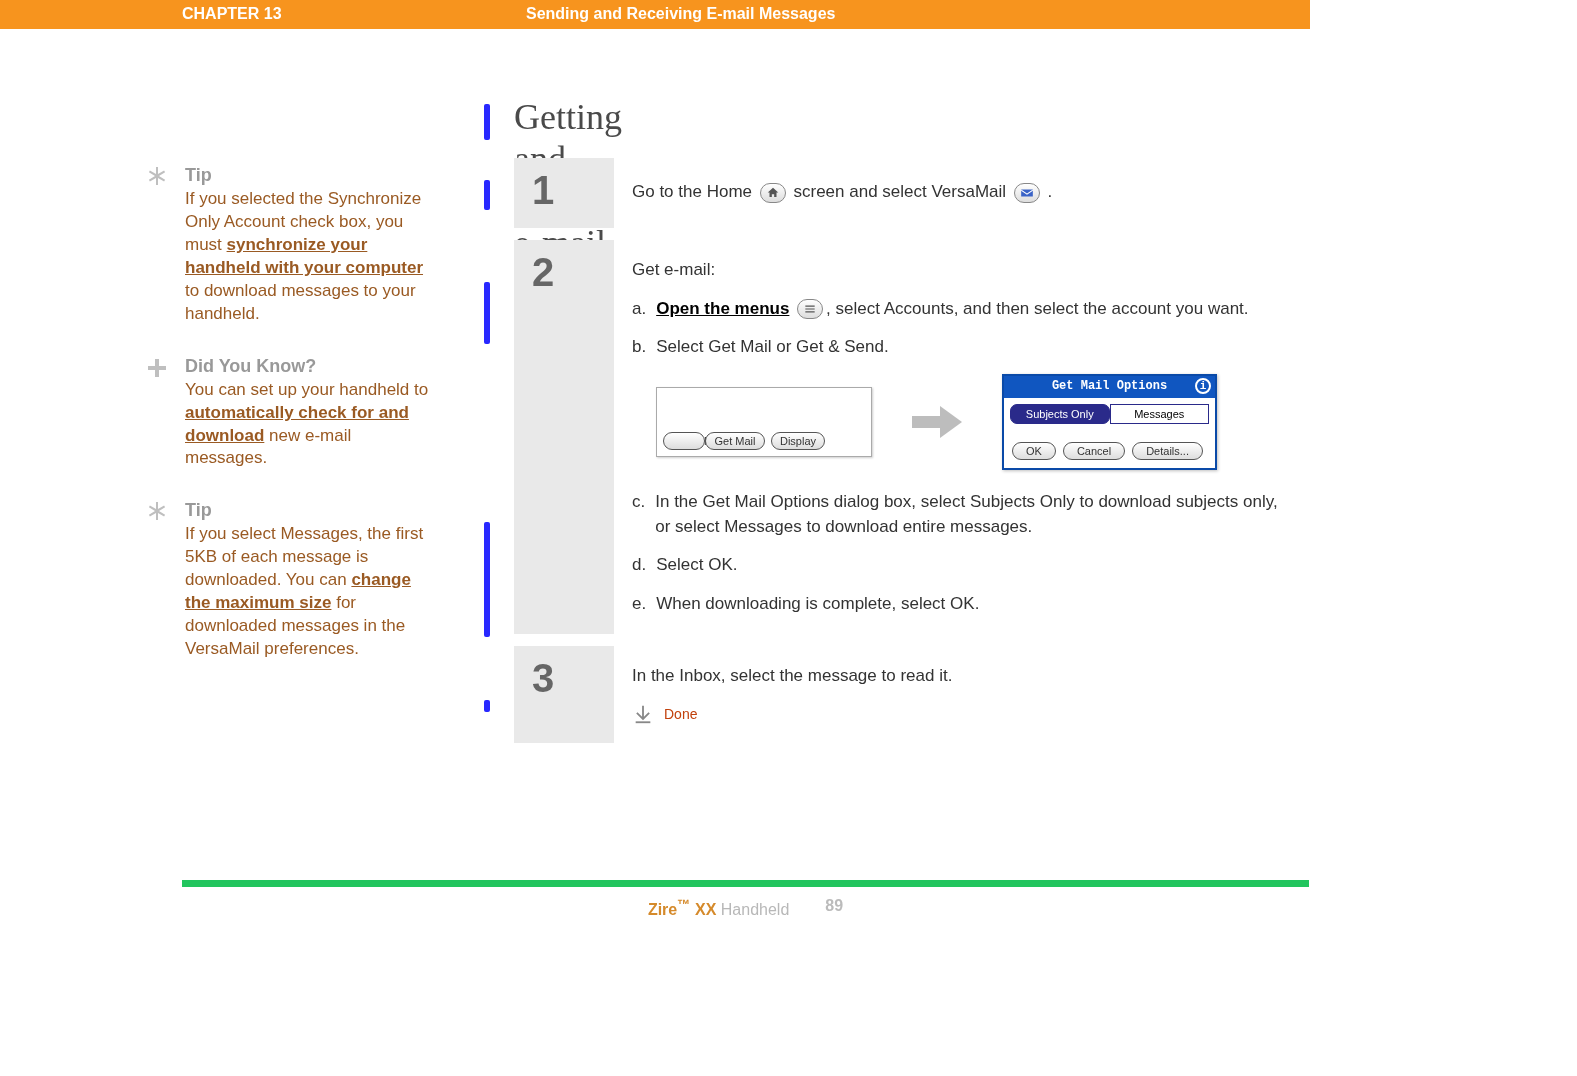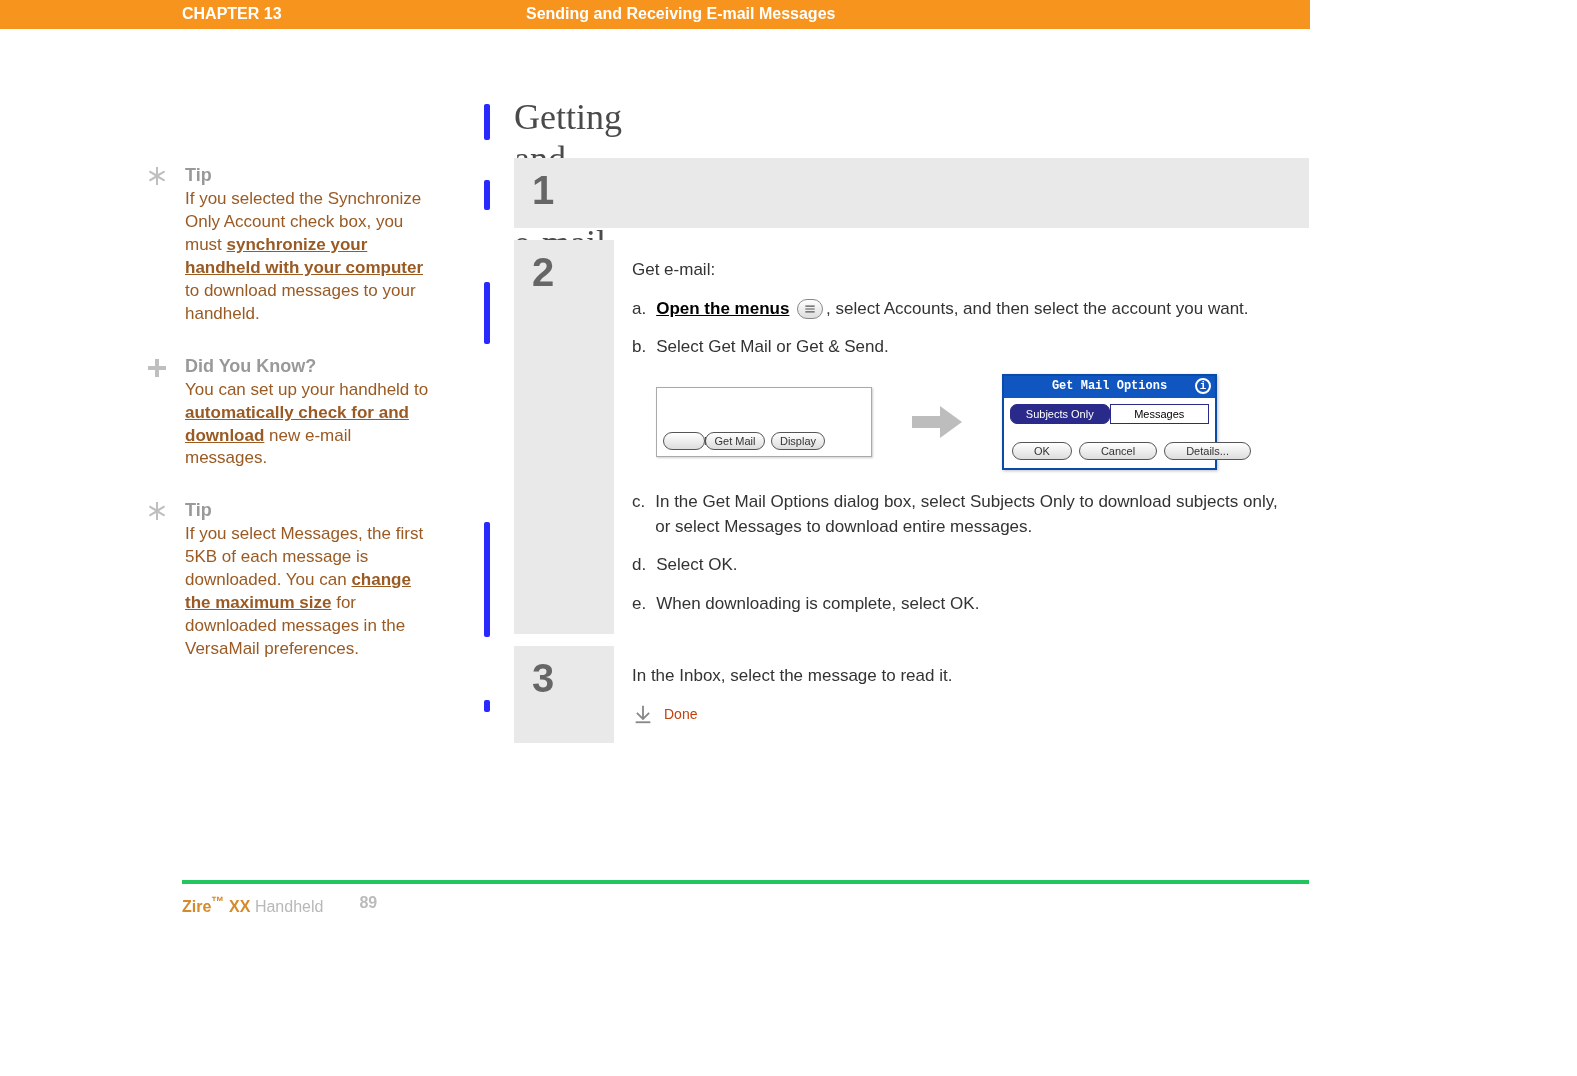--- a/index.html
+++ b/index.html
@@ -163,37 +163,37 @@
     flex: 1; text-align: center; line-height: 18px; height: 20px;
     border: 1px solid #2a2a8a; font-size: 11px;
   }
   .tabbtn.active { background: #2a2a8a; color: #fff; border-radius: 7px; }
   .tabbtn.inactive { background: #fff; color: #000; }
   .dialog .dlg-buttons { display: flex; gap: 7px; padding: 18px 8px 8px 8px; }
   .dlg-btn {
     height: 18px; border: 1px solid #555; border-radius: 9px;
     background: linear-gradient(#fff,#ddd);
     font-size: 11px; text-align: center; line-height: 16px;
-    padding: 0 21px;
+    padding: 0 13px;
   }
 
   
   .done-row { display: flex; align-items: center; gap: 10px; margin-top: 14px; }
   .done-row svg { width: 22px; height: 22px; color: #888; }
   .done-row span { font-weight: normal; color: #c2410c; font-size: 14px; }
 
   
   .footer {
     position: absolute;
     left: 182px; top: 880px;
     width: 1127px;
-    border-top: 4px solid #22c55e;
+    border-top: 7px solid #22c55e;
     padding-top: 10px;
     font-size: 16px;
-    display: flex; justify-content: flex-start; gap: 36px;
+    display: flex; justify-content: center; gap: 36px;
   }
   .footer .prod { color: #999; font-weight: bold; }
   .footer .prod .accent { color: #d58a2b; }
   .footer .prod .hand { color: #b8b8b8; font-weight: normal; }
   .footer .page { color: #bbb; font-weight: bold; }
 </style>
 </head>
 <body>
 
 <div class="banner">
@@ -250,20 +250,36 @@
 <div class="marker" style="left:484px; top:282px; height:62px;"></div>
 <div class="marker" style="left:484px; top:522px; height:115px;"></div>
 <div class="marker" style="left:484px; top:700px; height:12px;"></div>
 
 <div class="steps">
 
   <div class="step step1">
     <div class="step-num-cell">
         <div class="step-num">1</div>
       </div>
+    <div class="step-content">
+      <span>Go to the Home </span>
+      <span class="round-icon">
+        <svg viewBox="0 0 24 24">
+            <path fill="#555" d="M12 3l9 8h-3v8h-4v-5h-4v5H6v-8H3z"></path>
+          </svg>
+      </span>
+      <span> screen and select VersaMail  </span>
+      <span class="round-icon">
+        <svg viewBox="0 0 24 24">
+            <path fill="#3a63c7" d="M2 6h20v12H2z"></path>
+            <path fill="#fff" d="M2 6l10 7L22 6v2l-10 7L2 8z"></path>
+          </svg>
+      </span>
+      <span>.</span>
+    </div>
   </div>
 
   <div class="step">
     <div class="step-num-cell">
         <div class="step-num">2</div>
       </div>
     <div class="step-content">
       <p>Get e-mail:</p>
 
       <div class="substep">

